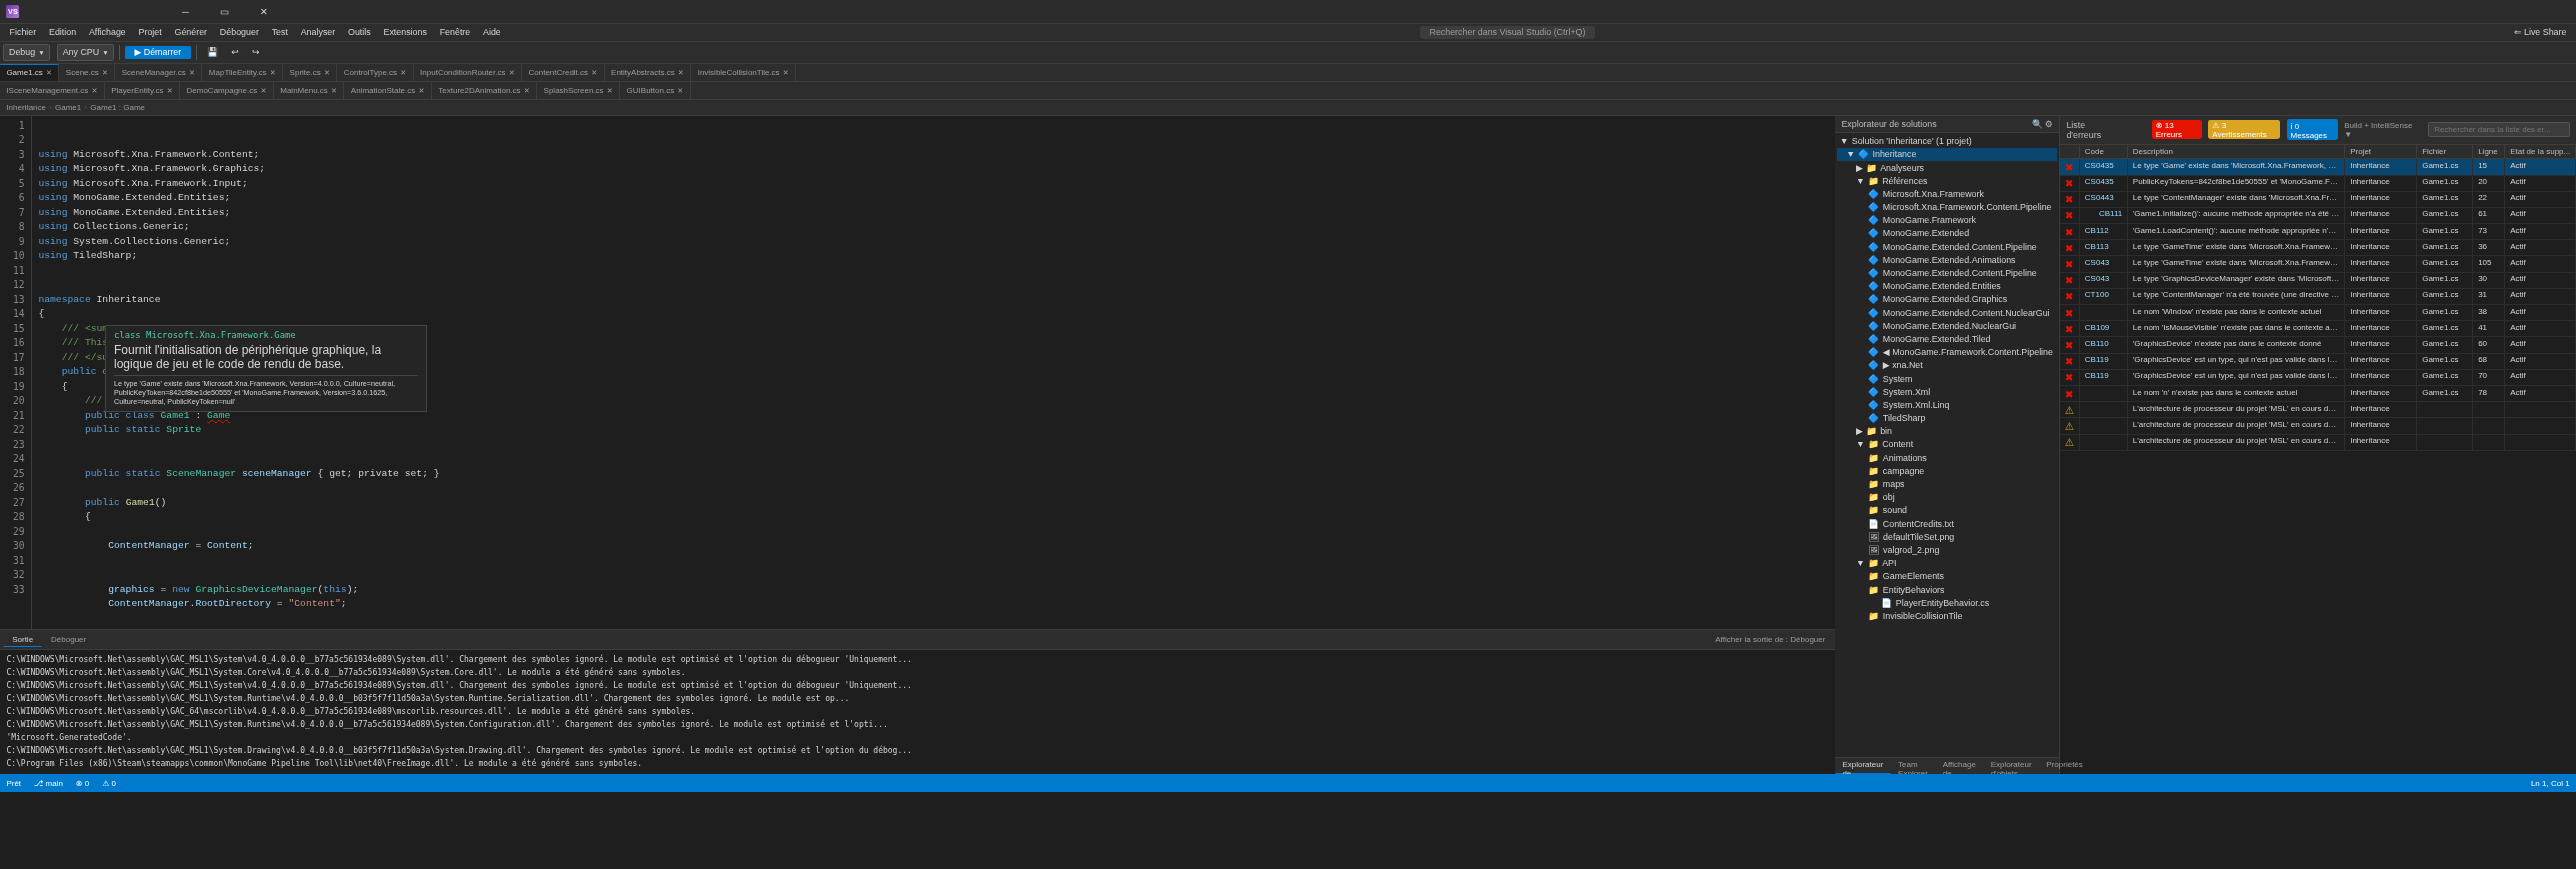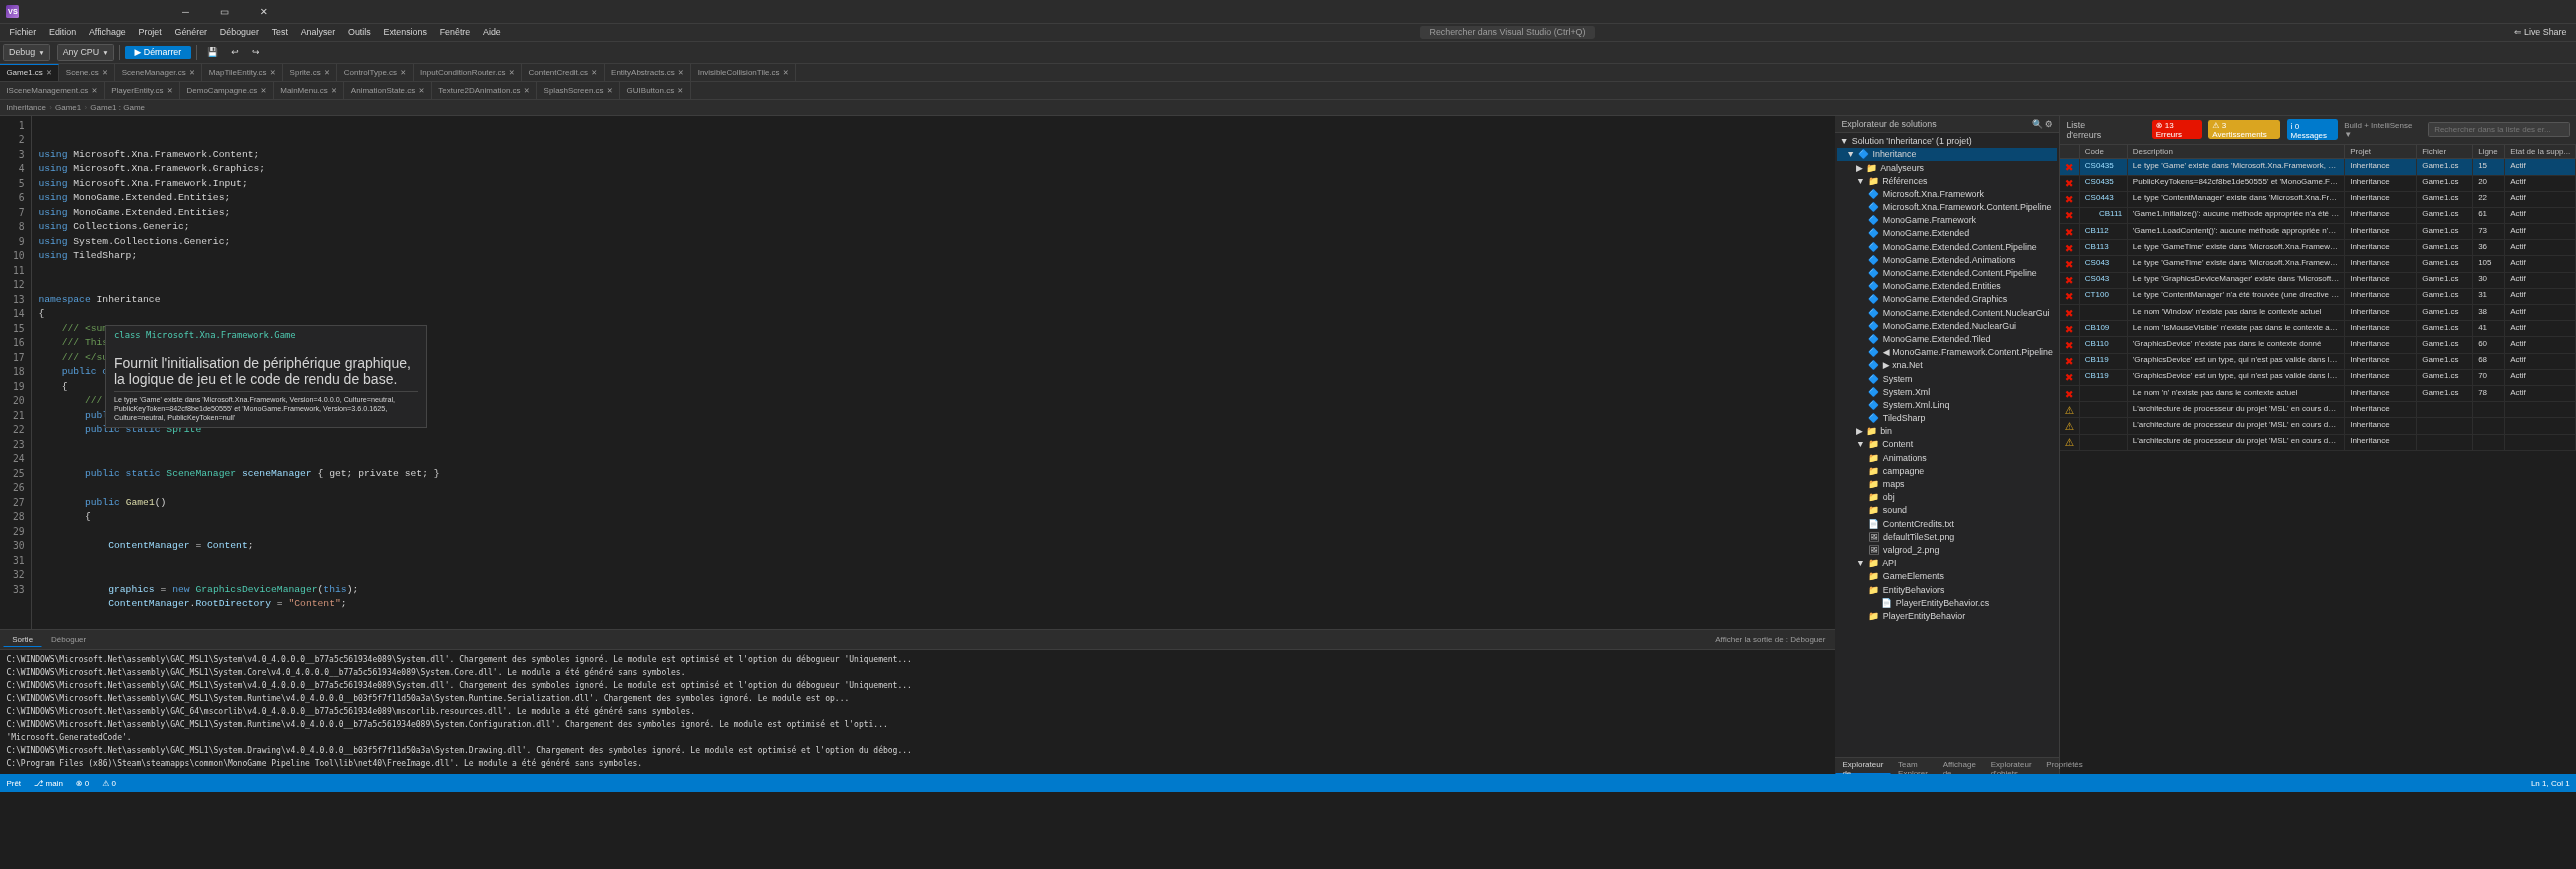--- a/index.html
+++ b/index.html
@@ -321,21 +321,21 @@
       background: #252526;
       border: 0.8px solid #454545;
       padding: 4.8px 8px;
       font-size: 8.9px;
       color: #d4d4d4;
       max-width: 322px;
       z-index: 100;
       font-family: 'Segoe UI', sans-serif;
     }
     .tooltip-title { color: #4ec9b0; font-family: 'Consolas', monospace; }
-    .tooltip-desc { color: #d4d4d4; margin-top: 15px; font-size: 14px; }
+    .tooltip-desc { color: #d4d4d4; margin-top: 3px; font-size: 12px; }
     .tooltip-type { color: #9cdcfe; font-family: 'Consolas', monospace; }
 
     .main-horizontal {
       display: flex;
       flex: 1;
       overflow: hidden;
     }
 
     .left-area {
       flex: 1;
@@ -773,21 +773,21 @@
           <div class="tree-item" style="padding-left:32px;">
             <span>📁</span>
               <span>EntityBehaviors</span>
           </div>
           <div class="tree-item" style="padding-left:45px;">
             <span>📄</span>
               <span>PlayerEntityBehavior.cs</span>
           </div>
           <div class="tree-item" style="padding-left:32px;">
             <span>📁</span>
-              <span>PlayerEntityBehavior</span>
+              <span>InvisibleCollisionTile</span>
           </div>
         </div>
 
         <div style="display:flex;background:#2d2d2d;border-top:0.8px solid #3d3d3d;height:17.7px;">
           <div class="output-tab active" style="padding:1.6px 6.4px;font-size:8px;">Explorateur de solutions</div>
           <div class="output-tab" style="padding:1.6px 6.4px;font-size:8px;">Team Explorer</div>
           <div class="output-tab" style="padding:1.6px 6.4px;font-size:8px;">Affichage de classes</div>
           <div class="output-tab" style="padding:1.6px 6.4px;font-size:8px;">Explorateur d'objets</div>
           <div class="output-tab" style="padding:1.6px 6.4px;font-size:8px;">Propriétés</div>
         </div>

